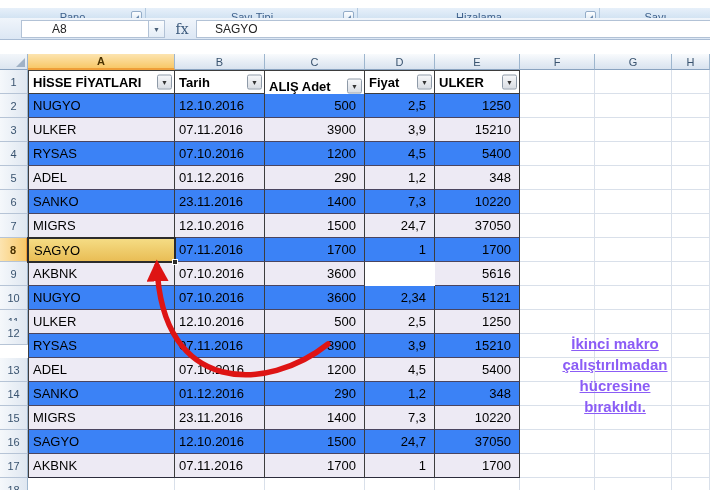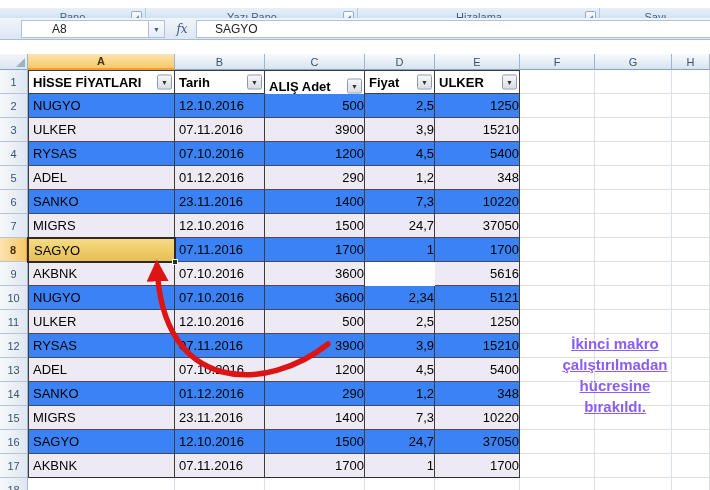--- a/index.html
+++ b/index.html
@@ -23,21 +23,21 @@
 
   
   .fbar{position:absolute;left:0;top:18px;width:710px;height:22px;
     background:linear-gradient(180deg,#F0F5FB,#DCE7F4);border-bottom:1px solid #A9BCD4}
   .namebox{position:absolute;left:21px;top:2px;width:128px;height:18px;background:#fff;
     border:1px solid #B2C2D6;font-size:12px;color:#222;display:flex;align-items:center;padding-left:30px}
   .nb-drop{position:absolute;left:149px;top:2px;width:16px;height:18px;font-size:7px;color:#4A6078;
     display:flex;align-items:center;justify-content:center;border:1px solid #B2C2D6;border-left:none;
     background:linear-gradient(180deg,#FAFCFE,#E4EDF6)}
   .fx{position:absolute;left:172px;top:2px;width:20px;height:18px;font-family:"DejaVu Serif",serif;
-    font-style:italic;font-size:12px;color:#3E5C7E;display:flex;align-items:center;justify-content:center}
+    font-size:14px;color:#3E5C7E;display:flex;align-items:center;justify-content:center}
   .finput{position:absolute;left:196px;top:2px;width:514px;height:18px;background:#fff;
     border:1px solid #B2C2D6;border-right:none;font-size:12px;color:#222;display:flex;align-items:center;padding-left:18px}
 
   
   #grid{position:absolute;left:0;top:54px;width:710px;height:436px;background:#fff;overflow:hidden}
   .corner{position:absolute;left:0;top:0;width:28px;height:16px;
     background:linear-gradient(180deg,#F2F6FA,#DCE5F0);
     border-right:1px solid #9EB6CE;border-bottom:1px solid #8AA3C0}
   .corner:after{content:"";position:absolute;right:2px;bottom:2px;border-style:solid;
     border-width:0 0 9px 9px;border-color:transparent transparent #A0B2C6 transparent}
@@ -56,21 +56,21 @@
 
   .cell{position:absolute;display:flex;align-items:center;font-size:13px;color:#000;overflow:hidden}
   .cell.plain{background:#fff;border-right:1px solid #D9E0EA;border-bottom:1px solid #D9E0EA}
   .cell.thead{background:#fff;font-weight:bold;padding-left:4px;
     border-top:1px solid #3D3D3D;border-right:1px solid #3D3D3D;border-bottom:1px solid #3D3D3D}
   .cell.tdata{padding-left:4px;border-right:1px solid #3D3D3D;border-bottom:1px solid #4A4560}
   .cell.tleft{border-left:1px solid #3D3D3D}
   .cell.tbot{border-bottom:1px solid #2B2B3B}
   .cell.even{background:#3b82f6}
   .cell.odd{background:#EDEAF4}
-  .cell.num{justify-content:flex-end;padding-right:0}
+  .cell.num{justify-content:flex-end;padding-right:8px}
   .htext{white-space:nowrap}
   .filter-btn{position:absolute;right:2px;top:50%;transform:translateY(-50%);width:15px;height:15px;
     border:1px solid #8E9AA8;border-radius:2px;background:linear-gradient(180deg,#F7F8FA,#D9DDE3);
     font-size:7px;color:#333;display:flex;align-items:center;justify-content:center;line-height:1}
 
   
   .selcell{position:absolute;left:27px;top:183px;width:149px;height:26px;z-index:20;
     background:linear-gradient(180deg,#F5DC84,#E9BD55);border:2px solid #2B2B2B;
     display:flex;align-items:center;padding-left:5px;font-size:13px;color:#000}
   .fill-handle{position:absolute;right:-4px;bottom:-4px;width:6px;height:6px;background:#2B2B2B;border:1px solid #fff}
@@ -84,21 +84,21 @@
 <body>
 
 <div id="app">
 
   <div class="ribbon">
     <div class="rgroup g0">
       <span class="rlabel">Pano</span>
       <span class="launcher">◢</span>
     </div>
     <div class="rgroup g1">
-      <span class="rlabel">Yazı Pano</span>
+      <span class="rlabel">Sayı Tipi</span>
       <span class="launcher">◢</span>
     </div>
     <div class="rgroup g3">
       <span class="rlabel">Sayı</span>
     </div>
     <div class="rgroup g2">
       <span class="rlabel">Hizalama</span>
       <span class="launcher">◢</span>
     </div>
   </div>
@@ -227,21 +227,21 @@
       <div class="cell plain" style="left: 672px; width: 38px; top: 232px; height: 24px;"></div>
       <div class="rowhdr" style="top: 256px; height: 24px;">11</div>
       <div class="cell tdata odd tleft" style="left: 28px; width: 147px; top: 256px; height: 24px;">ULKER</div>
       <div class="cell tdata odd" style="left: 175px; width: 90px; top: 256px; height: 24px;">12.10.2016</div>
       <div class="cell tdata odd num" style="left: 265px; width: 100px; top: 256px; height: 24px;">500</div>
       <div class="cell tdata odd num" style="left: 365px; width: 70px; top: 256px; height: 24px;">2,5</div>
       <div class="cell tdata odd num" style="left: 435px; width: 85px; top: 256px; height: 24px;">1250</div>
       <div class="cell plain" style="left: 520px; width: 75px; top: 256px; height: 24px;"></div>
       <div class="cell plain" style="left: 595px; width: 77px; top: 256px; height: 24px;"></div>
       <div class="cell plain" style="left: 672px; width: 38px; top: 256px; height: 24px;"></div>
-      <div class="rowhdr" style="top: 280px; height: 24px;">12</div>
+      <div class="rowhdr" style="top: 267px; height: 24px;">12</div>
       <div class="cell tdata even tleft" style="left: 28px; width: 147px; top: 280px; height: 24px;">RYSAS</div>
       <div class="cell tdata even" style="left: 175px; width: 90px; top: 280px; height: 24px;">07.11.2016</div>
       <div class="cell tdata even num" style="left: 265px; width: 100px; top: 280px; height: 24px;">3900</div>
       <div class="cell tdata even num" style="left: 365px; width: 70px; top: 280px; height: 24px;">3,9</div>
       <div class="cell tdata even num" style="left: 435px; width: 85px; top: 280px; height: 24px;">15210</div>
       <div class="cell plain" style="left: 520px; width: 75px; top: 280px; height: 24px;"></div>
       <div class="cell plain" style="left: 595px; width: 77px; top: 280px; height: 24px;"></div>
       <div class="cell plain" style="left: 672px; width: 38px; top: 280px; height: 24px;"></div>
       <div class="rowhdr" style="top: 304px; height: 24px;">13</div>
       <div class="cell tdata odd tleft" style="left: 28px; width: 147px; top: 304px; height: 24px;">ADEL</div>

